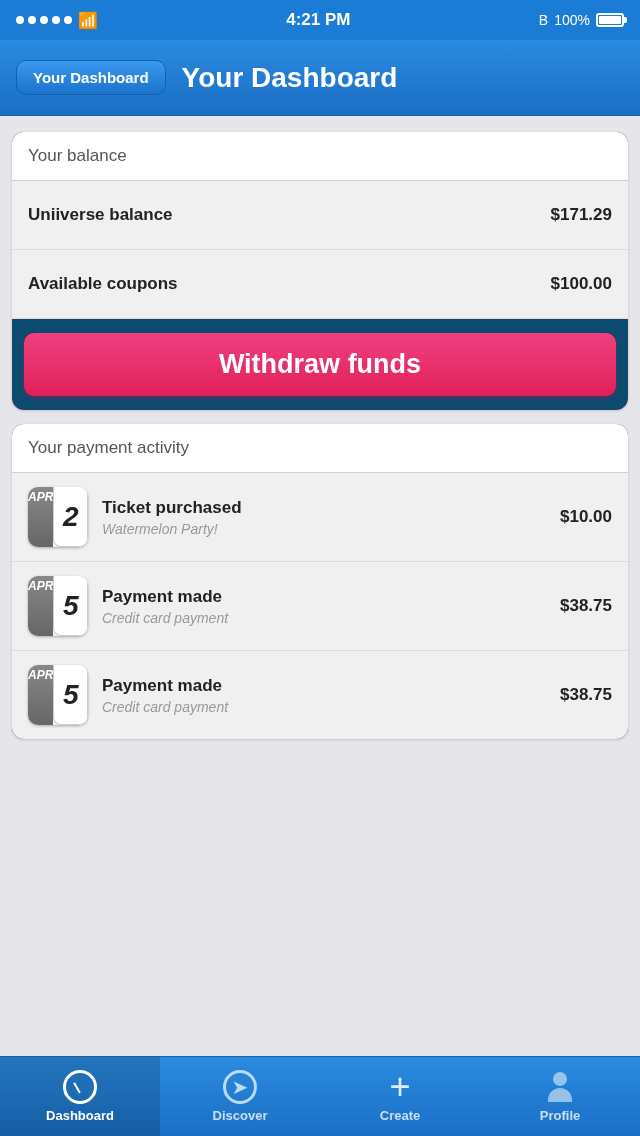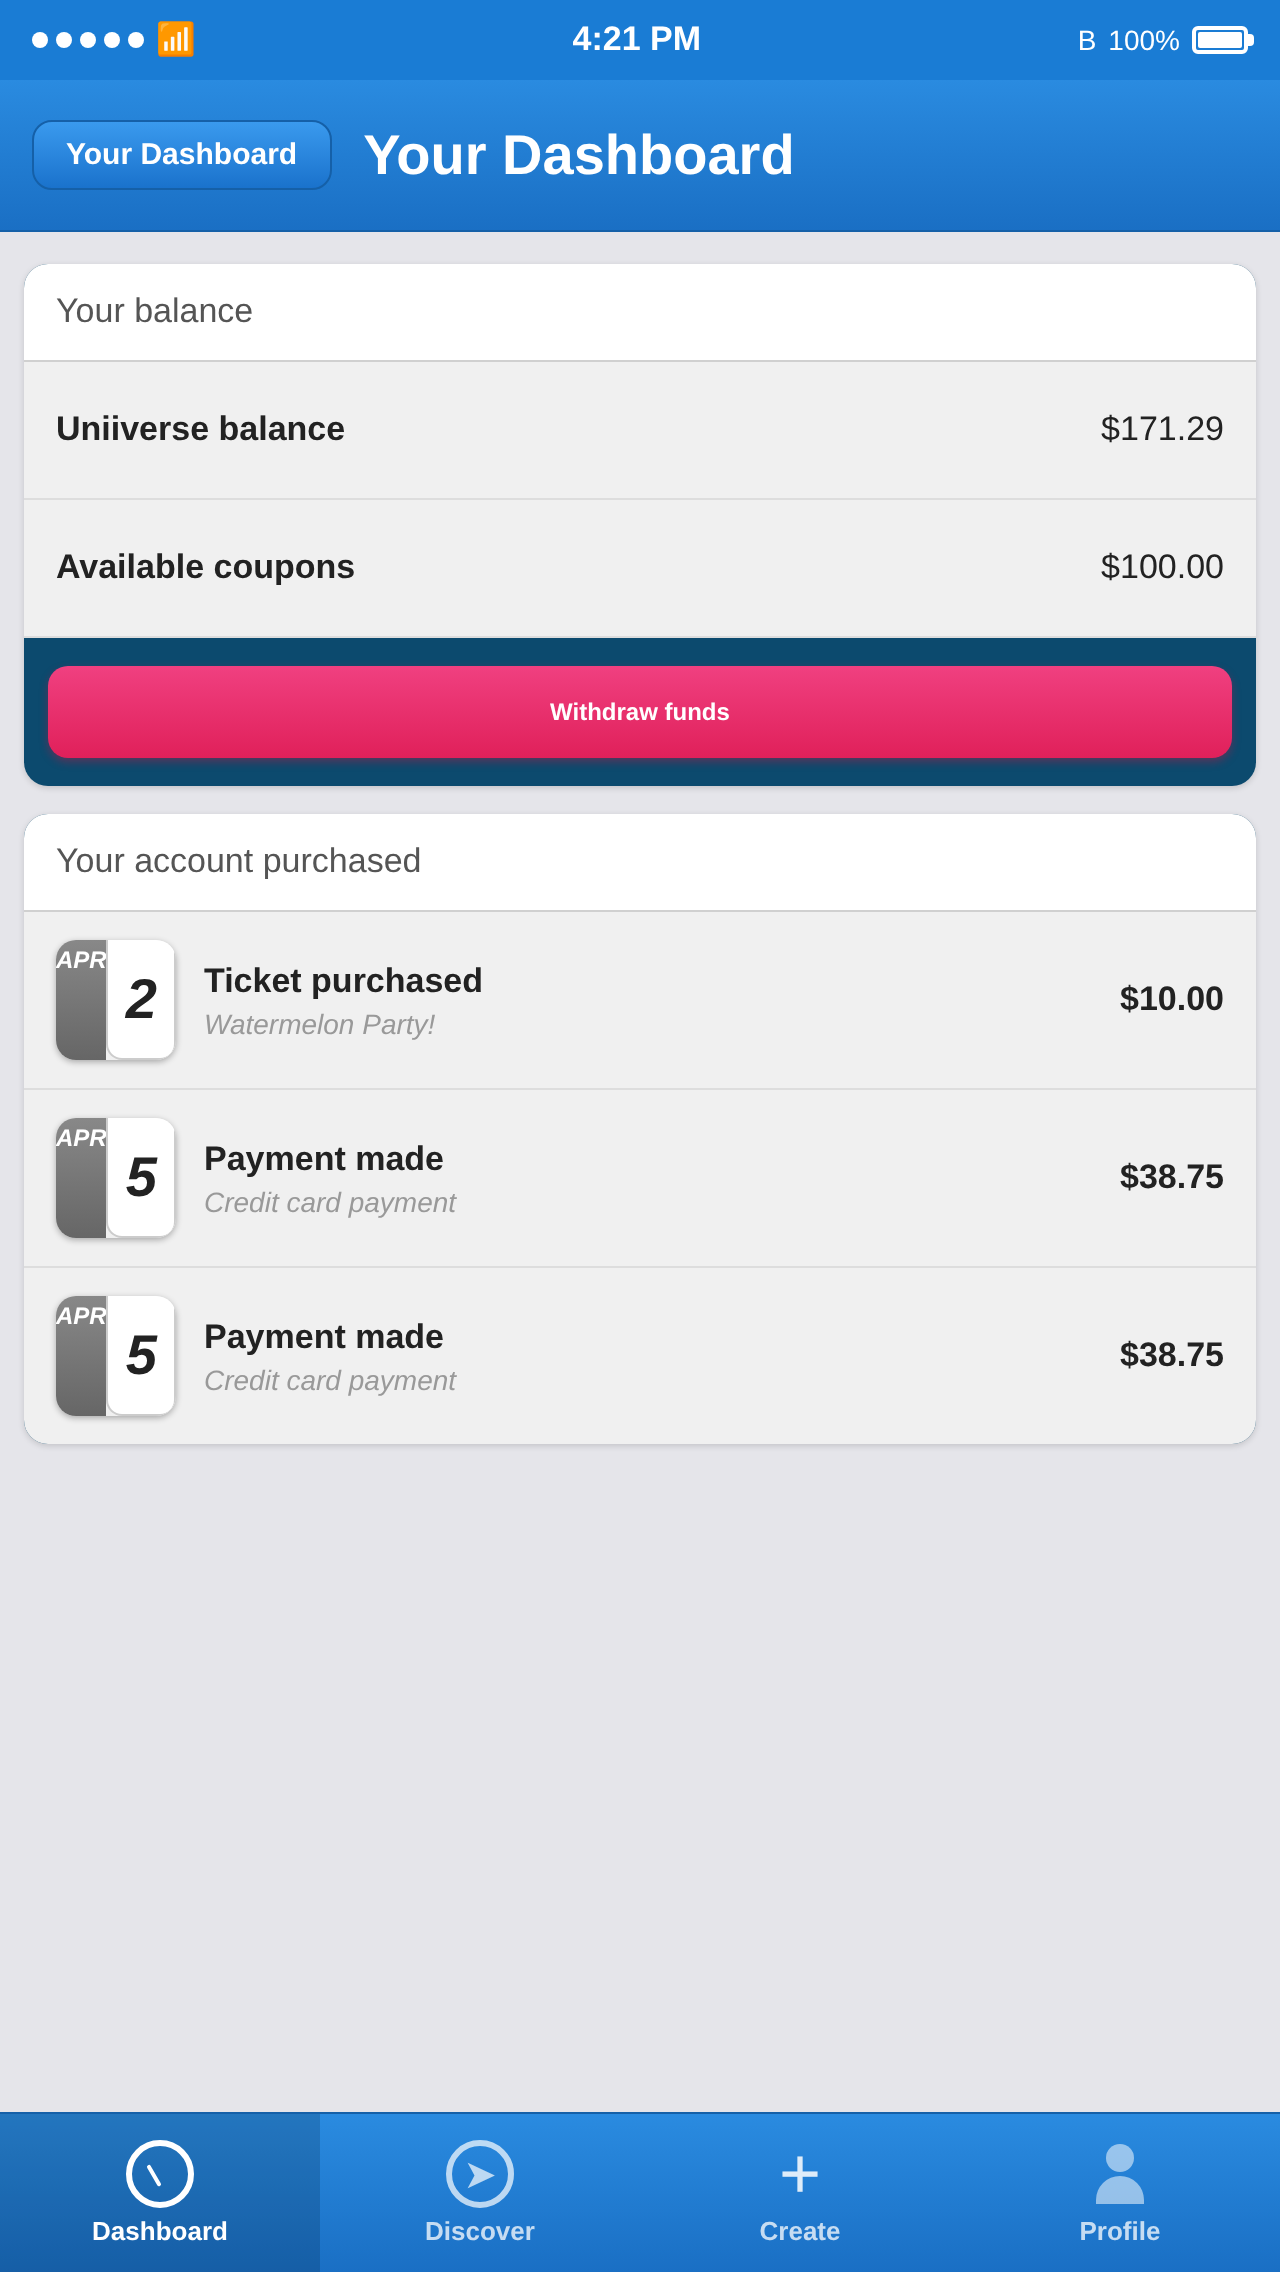--- a/index.html
+++ b/index.html
@@ -105,34 +105,34 @@
       background: #f0f0f0;
       border-bottom: 1px solid #ddd;
     }
     .balance-label {
       font-size: 17px;
       font-weight: 700;
       color: #222;
     }
     .balance-value {
       font-size: 17px;
-      font-weight: 400;
+      font-weight: 700;
       color: #222;
     }
 
     .withdraw-btn {
       display: block;
       width: calc(100% - 24px);
       margin: 14px 12px;
       padding: 16px;
       background: linear-gradient(180deg, #f04080 0%, #e0205a 100%);
       border: none;
       border-radius: 10px;
       color: white;
-      font-size: 12px;
+      font-size: 27px;
       font-weight: 600;
       text-align: center;
       cursor: pointer;
       box-shadow: 0 2px 4px rgba(200,20,60,0.4);
     }
 
     
     .activity-item {
       display: flex;
       align-items: center;
@@ -271,21 +271,21 @@
     </div>
     <div class="balance-row">
       <span class="balance-label">Available coupons</span>
       <span class="balance-value">$100.00</span>
     </div>
     <button class="withdraw-btn">Withdraw funds</button>
   </div>
 
   <div class="card">
     <div class="card-header">
-      <span class="card-header-text">Your account purchased</span>
+      <span class="card-header-text">Your payment activity</span>
     </div>
 
     <div class="activity-item">
       <div class="calendar-icon">
         <div class="cal-month">Apr</div>
         <div class="cal-day">2</div>
       </div>
       <div class="activity-info">
         <div class="activity-title">Ticket purchased</div>
         <div class="activity-sub">Watermelon Party!</div>

